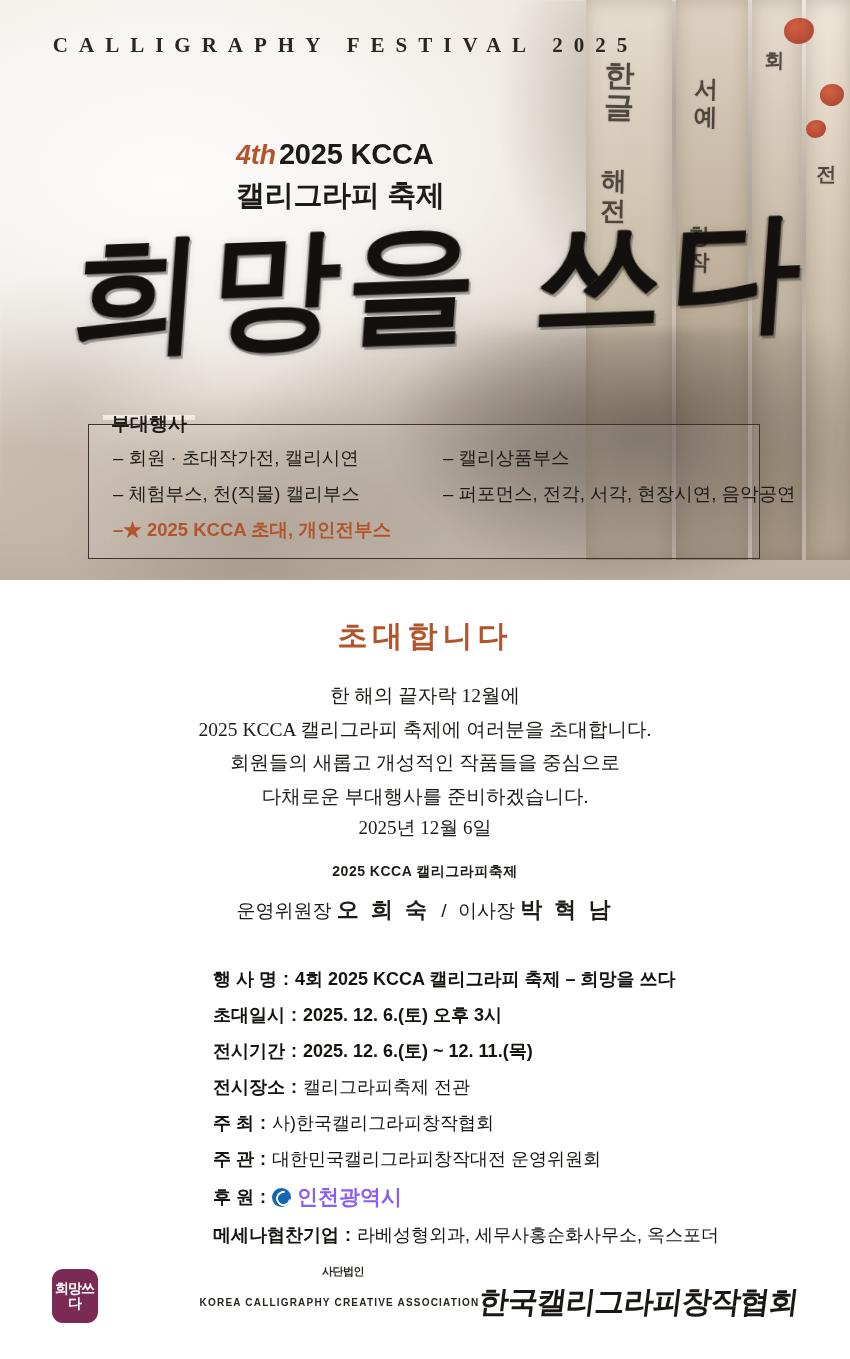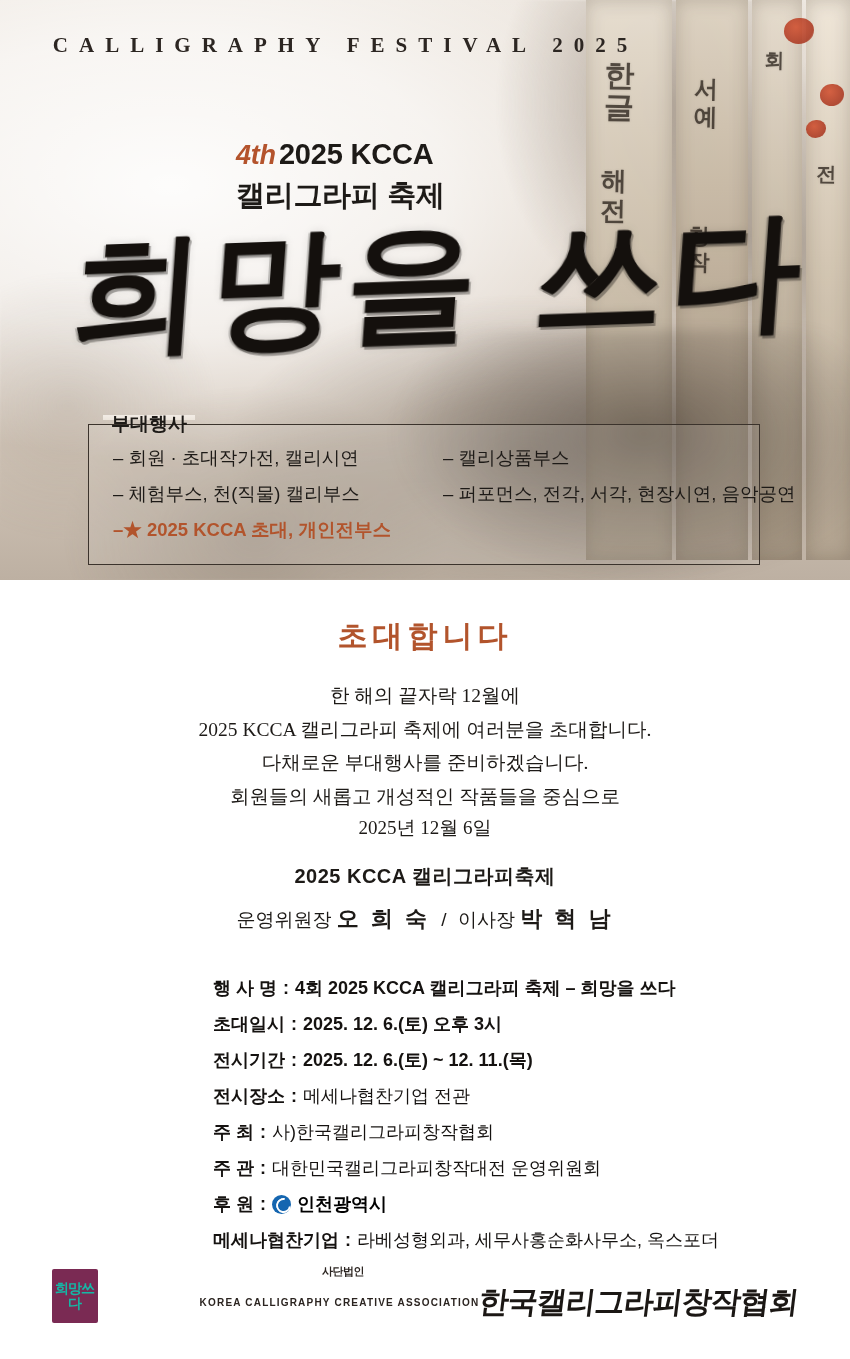--- a/index.html
+++ b/index.html
@@ -147,21 +147,21 @@
     filter: blur(0.3px);
   }
 
   
   .side-events {
     position: absolute;
     left: 88px;
     top: 424px;
     width: 672px;
     border: 1.6px solid #3b332c;
-    padding: 20px 18px 22px 18px;
+    padding: 20px 18px 16px 18px;
     box-sizing: border-box;
     background: rgba(255,255,255,0.10);
   }
   .side-events-legend {
     position: absolute;
     top: -14px;
     left: 14px;
     background: transparent;
     padding: 0 8px;
     font-size: 19px;
@@ -229,21 +229,21 @@
   .invite-date {
     margin-top: 2px;
     text-align: center;
     font-size: 19px;
     color: #1d1a17;
     font-family: "Liberation Serif", serif;
   }
   .org-line {
     margin-top: 22px;
     text-align: center;
-    font-size: 20px;
+    font-size: 14px;
     font-weight: 700;
     color: #1d1a17;
     letter-spacing: 0.5px;
   }
   .org-people {
     margin-top: 14px;
     text-align: center;
     font-size: 19px;
     color: #1d1a17;
   }
@@ -291,52 +291,52 @@
     content: "";
     position: absolute;
     left: 4px; top: 3.5px;
     width: 11px; height: 11px;
     border: 2.4px solid #ffffff;
     border-radius: 50%;
     border-right-color: transparent;
     transform: rotate(-35deg);
   }
   .incheon-text {
-    color: #000000;
-    font-weight: 700;
-    font-size: 18px;
+    color: #8b5cf6;
+    font-weight: 700;
+    font-size: 21px;
     text-align: center;
   }
 
   
   .footer-logo {
     position: absolute;
     left: 0;
     bottom: 36px;
     width: 850px;
     display: flex;
     justify-content: center;
     align-items: flex-end;
     gap: 10px;
   }
   .seal {
     width: 46px;
     height: 54px;
     background: #7a2a53;
-    color: #14b8a6;
+    color: #ffffff;
     font-family: "DejaVu Serif", serif;
     font-size: 14px;
     font-weight: 700;
     line-height: 1.05;
     display: flex;
     align-items: center;
     justify-content: center;
     text-align: center;
     letter-spacing: -1px;
-    border-radius: 2px;
+    border-radius: 11px;
   }
   .footer-texts {
     display: flex;
     flex-direction: row;
     align-items: center;
   }
   .footer-eng {
     font-size: 10px;
     letter-spacing: 1.2px;
     color: #2b2420;
@@ -412,22 +412,22 @@
     </div>
   </div>
 
   <div class="bottom">
 
     <div class="invite-title">초대합니다</div>
 
     <div class="invite-body">
       <div>한 해의 끝자락 12월에</div>
       <div>2025 KCCA 캘리그라피 축제에 여러분을 초대합니다.</div>
+      <div>회원들의 새롭고 개성적인 작품들을 중심으로</div>
       <div>다채로운 부대행사를 준비하겠습니다.</div>
-      <div>회원들의 새롭고 개성적인 작품들을 중심으로</div>
     </div>
 
     <div class="invite-date">2025년 12월 6일</div>
 
     <div class="org-line">2025 KCCA 캘리그라피축제</div>
 
     <div class="org-people">
       <span>운영위원장</span>
       <span class="big">오 희 숙</span>
       <span class="sep">/</span>
@@ -451,21 +451,21 @@
 
       <div class="info-row">
         <span class="info-label">전시기간</span>
         <span class="info-colon">:</span>
         <span class="info-value bold">2025. 12. 6.(토) ~ 12. 11.(목)</span>
       </div>
 
       <div class="info-row">
         <span class="info-label">전시장소</span>
         <span class="info-colon">:</span>
-        <span class="info-value">메세나협찬기업 전관</span>
+        <span class="info-value">캘리그라피축제 전관</span>
       </div>
 
       <div class="info-row">
         <span class="info-label spaced">주     최</span>
         <span class="info-colon">:</span>
         <span class="info-value">사)한국캘리그라피창작협회</span>
       </div>
 
       <div class="info-row">
         <span class="info-label spaced">주     관</span>

